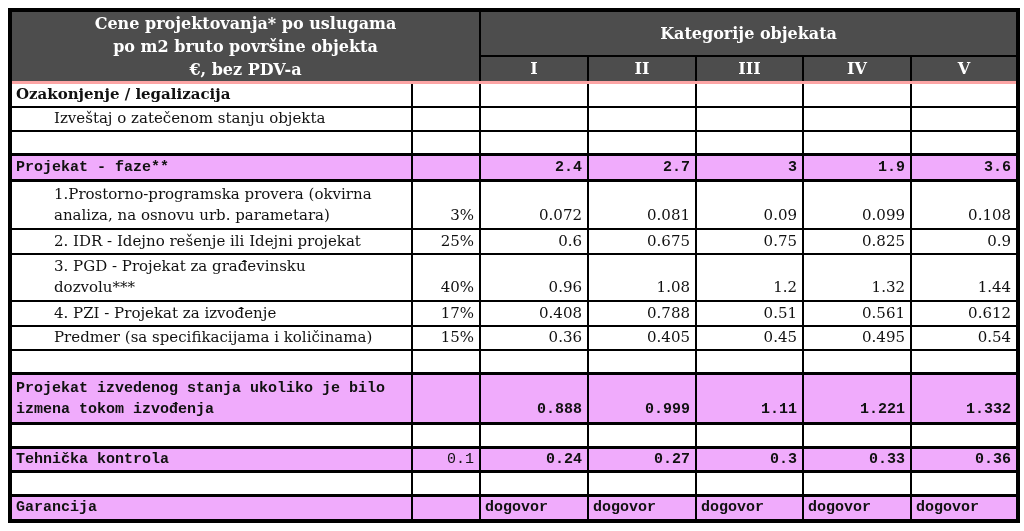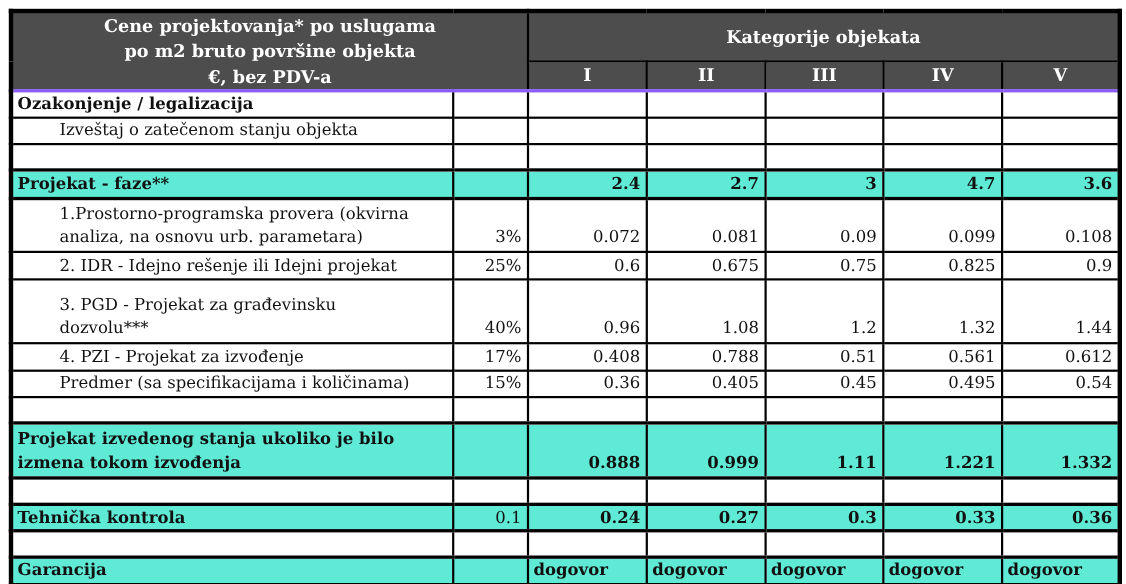--- a/index.html
+++ b/index.html
@@ -24,24 +24,24 @@
     line-height:21px;
   }
   
   .hdr{
     background:#4d4d4d;
     color:#ffffff;
     font-weight:bold;
     text-align:center;
     font-size:16px;
   }
-  .hb{border-bottom:3px solid #8b5cf6;}
+  .hb{border-bottom:3px solid #fca5a5;}
   .title-line{line-height:23px;}
   
-  tr.gray td{background:#5eead4;}
+  tr.gray td{background:#f0abfc;font-family:Liberation Mono, monospace;}
   tr.thick td{border-top:3px solid #000000;border-bottom:3px solid #000000;}
   .lbl{text-align:left;padding-left:4px;}
   .sub{padding-left:42px;padding-right:26px;}
   .b{font-weight:bold;}
   .num{text-align:right;padding-right:5px;}
   .left{text-align:left;padding-left:4px;}
   .vb{vertical-align:bottom;padding-bottom:2px;}
 </style>
 </head>
 <body>
@@ -101,42 +101,42 @@
       <td class="num"></td>
       <td class="num"></td>
       <td class="num"></td>
     </tr>
     <tr class="gray thick" style="height:26px">
       <td class="lbl b">Projekat - faze**</td>
       <td class="num"></td>
       <td class="num b">2.4</td>
       <td class="num b">2.7</td>
       <td class="num b">3</td>
-      <td class="num b">4.7</td>
+      <td class="num b">1.9</td>
       <td class="num b">3.6</td>
     </tr>
     <tr style="height:48px">
       <td class="lbl sub">1.Prostorno-programska provera (okvirna analiza, na osnovu urb. parametara)</td>
       <td class="num vb">3%</td>
       <td class="num vb">0.072</td>
       <td class="num vb">0.081</td>
       <td class="num vb">0.09</td>
       <td class="num vb">0.099</td>
       <td class="num vb">0.108</td>
     </tr>
     <tr style="height:25px">
       <td class="lbl sub">2. IDR - Idejno rešenje ili Idejni projekat</td>
       <td class="num">25%</td>
       <td class="num">0.6</td>
       <td class="num">0.675</td>
       <td class="num">0.75</td>
       <td class="num">0.825</td>
       <td class="num">0.9</td>
     </tr>
-    <tr style="height:58px">
+    <tr style="height:47px">
       <td class="lbl sub vb">3. PGD - Projekat za građevinsku dozvolu***</td>
       <td class="num vb">40%</td>
       <td class="num vb">0.96</td>
       <td class="num vb">1.08</td>
       <td class="num vb">1.2</td>
       <td class="num vb">1.32</td>
       <td class="num vb">1.44</td>
     </tr>
     <tr style="height:25px">
       <td class="lbl sub">4. PZI - Projekat za izvođenje</td>

